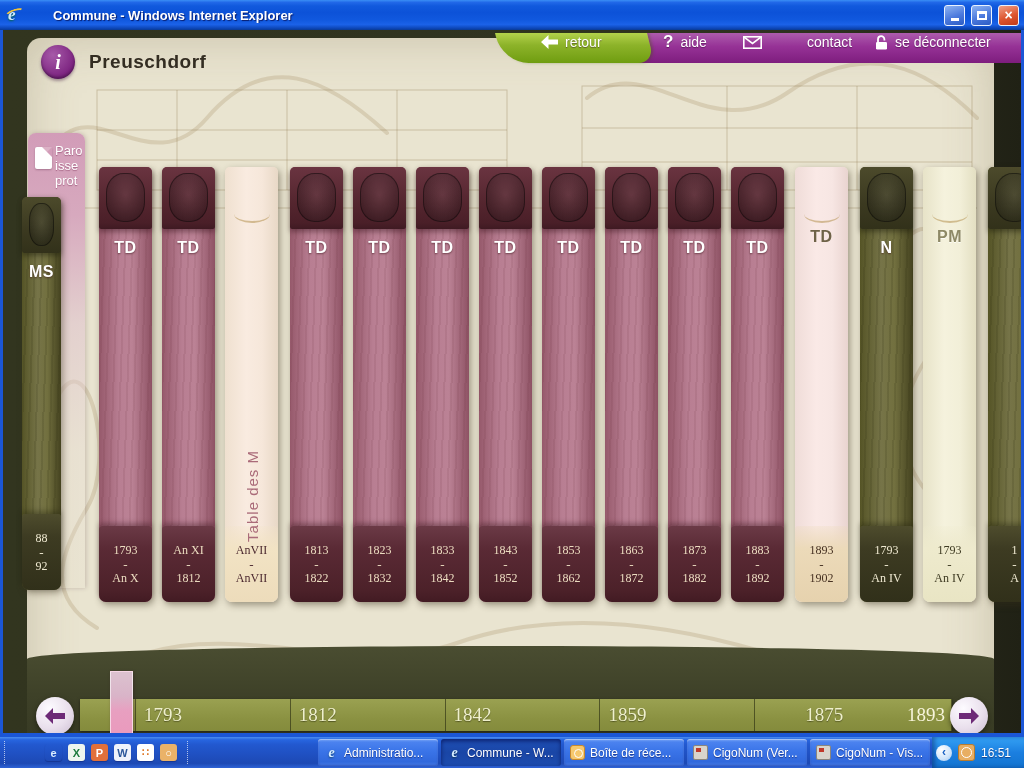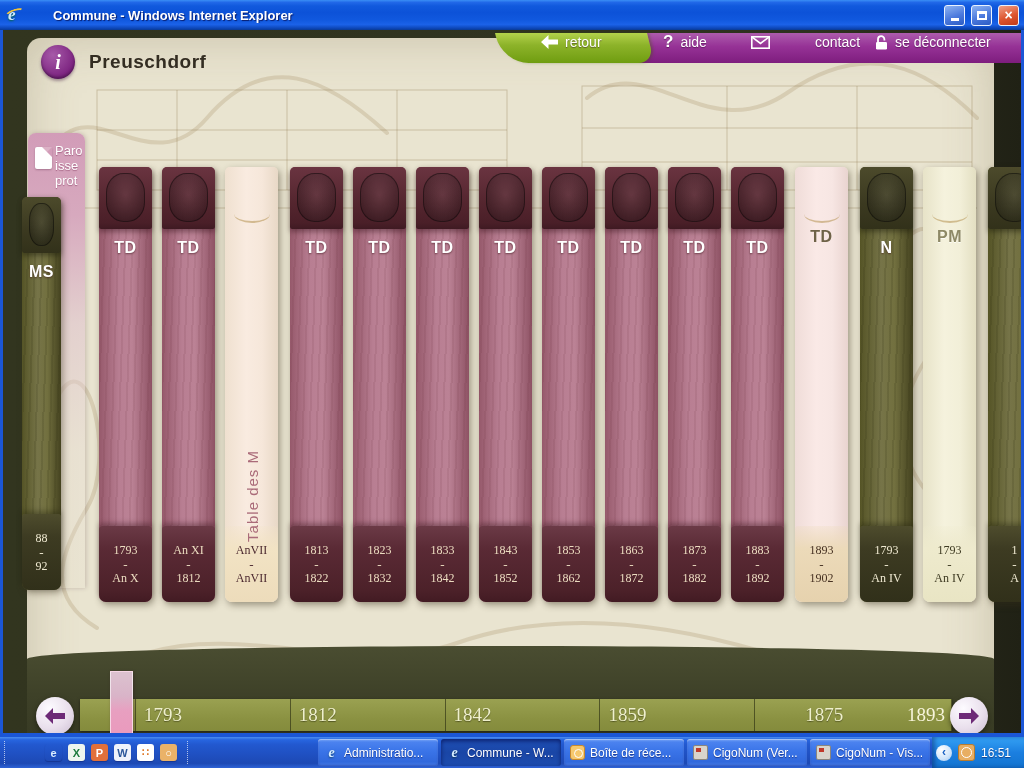--- a/index.html
+++ b/index.html
@@ -109,21 +109,21 @@
   .nav-purple{position:absolute;left:110px;right:0;top:0;height:30px;
     background:linear-gradient(180deg,#ad5cad 0%,#963296 45%,#7e1d7e 100%);border-radius:0 0 0 10px;}
   .nav-green{position:absolute;left:-8px;top:0;width:152px;height:30px;
     background:linear-gradient(180deg,#b3d24b 0%,#8db32a 40%,#6f9d10 100%);
     border-radius:0 0 16px 26px;transform:skewX(14deg);transform-origin:0 0;box-shadow:2px 0 3px rgba(60,90,0,.35);}
   .nav-item{position:absolute;top:0;height:18px;display:flex;align-items:center;gap:7px;color:#fff;
     font-size:14px;cursor:pointer;text-shadow:0 1px 1px rgba(40,0,40,.45);}
   .nav-item .q{font:700 17px "Liberation Sans",sans-serif;}
   #nav-retour{left:38px;}
   #nav-aide{left:160px;}
-  #nav-contact{left:248px;gap:45px;}
+  #nav-contact{left:240px;gap:45px;}
   #nav-logout{left:372px;}
 
   
   .taskbar{position:absolute;left:0;top:737px;width:1024px;height:31px;
     background:linear-gradient(180deg,#4a8df0 0%,#2765e0 9%,#2258cf 25%,#1f4fc0 60%,#1d49b4 85%,#2f63d6 100%);
     display:flex;align-items:stretch;}
   .start-btn{flex:0 0 auto;display:flex;align-items:center;gap:7px;padding:0 18px 0 8px;cursor:pointer;
     background:linear-gradient(180deg,#6cc968 0%,#3fa33c 35%,#2f8a2d 70%,#27772a 100%);
     border-radius:0 14px 14px 0;box-shadow:2px 0 5px rgba(0,30,0,.4),inset 0 1px 2px rgba(255,255,255,.45);
     color:#fff;font:italic 700 16px "Liberation Sans",sans-serif;text-shadow:1px 1px 2px rgba(0,60,0,.65);}

